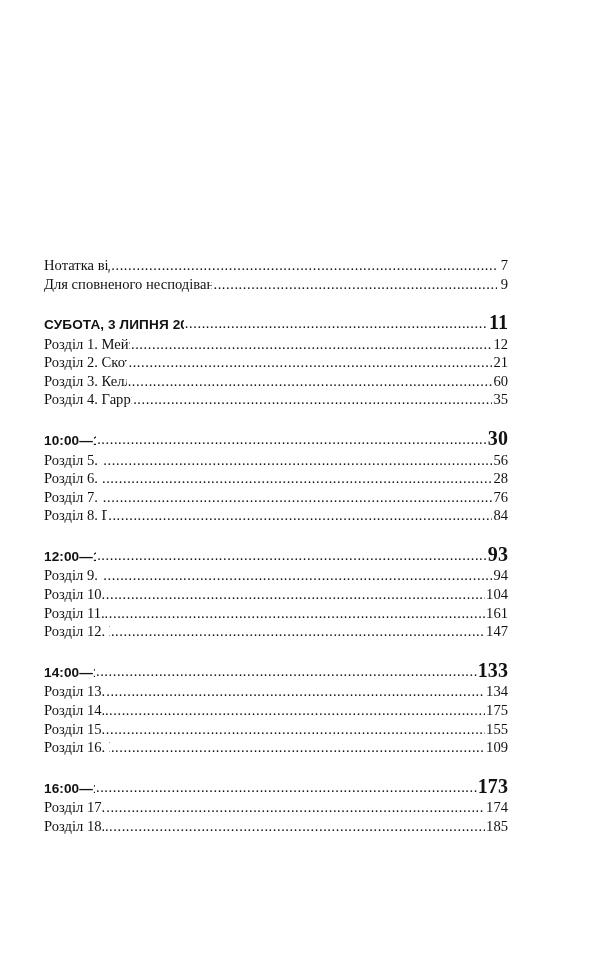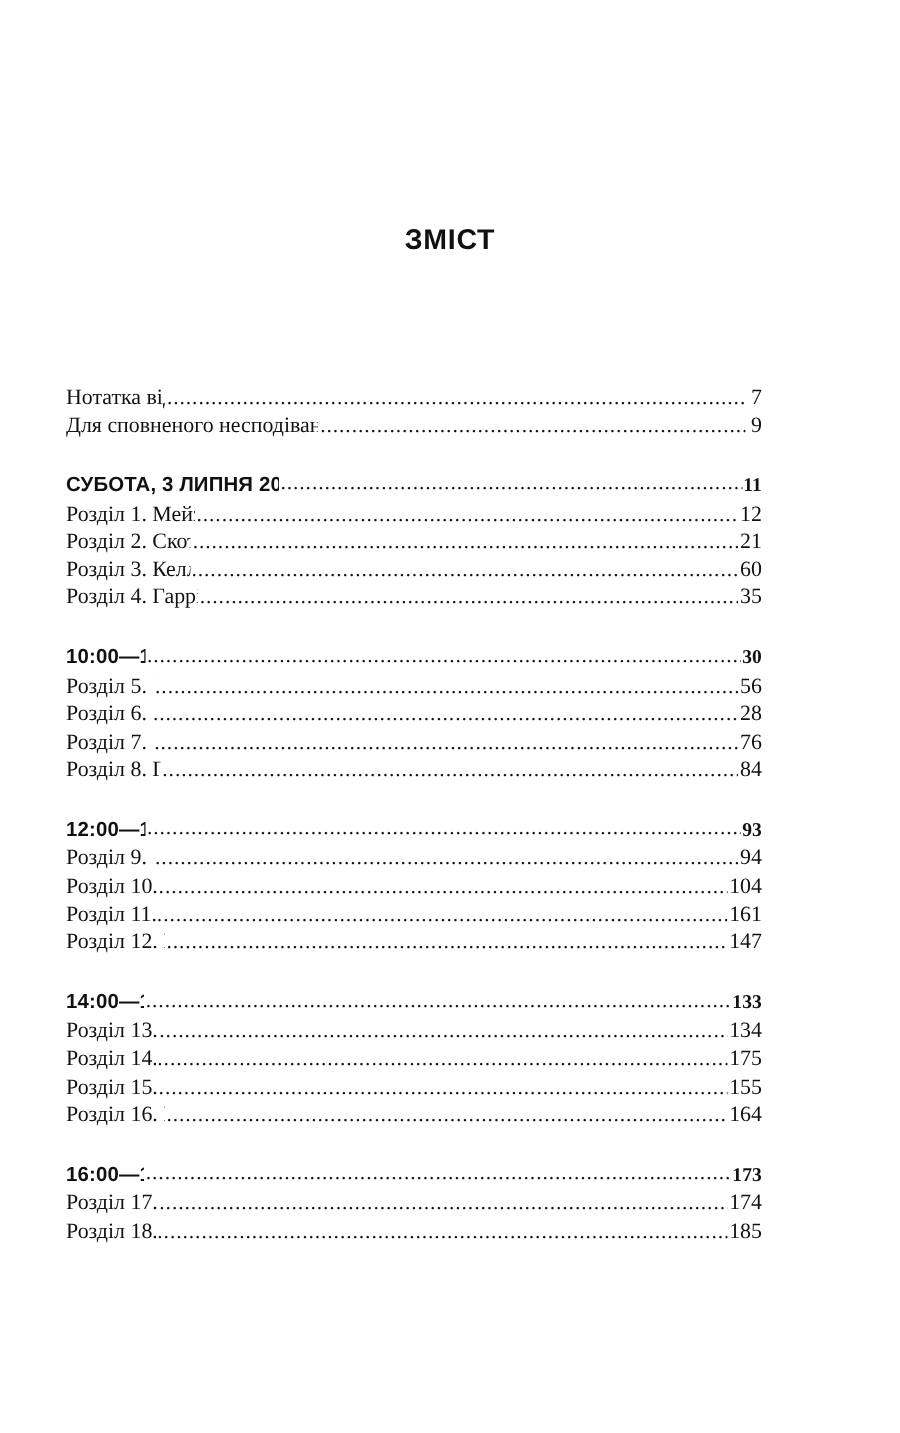--- a/index.html
+++ b/index.html
@@ -109,39 +109,38 @@
     font-family: "Liberation Sans", "DejaVu Sans", sans-serif;
     font-weight: bold;
     font-size: 13.6px;
     letter-spacing: 0.1px;
   }
   .toc-line.section .leader {
     position: relative;
     top: -1px;
   }
   .toc-line.section .pageno {
-    font-size: 13px;
+    font-size: 20px;
     font-family: "Liberation Serif", "DejaVu Serif", serif;
     font-weight: bold;
   }
 
   
   .toc-line.chapter .label,
   .toc-line.chapter .pageno {
     font-family: "Liberation Serif", "DejaVu Serif", serif;
     font-weight: normal;
     font-size: 14.6px;
   }
 </style>
 </head>
 <body>
 
 <div class="page">
 
-  <div class="toc-title">ЗМІСТ</div>
 
   <div class="toc-body">
 
     <div class="toc-group">
       <div class="toc-line front">
         <span class="label">Нотатка від Шарі</span>
         <span class="leader"></span>
         <span class="pageno">7</span>
       </div>
       <div class="toc-line front">
@@ -252,21 +251,21 @@
         <span class="pageno">175</span>
       </div>
       <div class="toc-line chapter">
         <span class="label">Розділ 15. Скотт</span>
         <span class="leader"></span>
         <span class="pageno">155</span>
       </div>
       <div class="toc-line chapter">
         <span class="label">Розділ 16. Гарріет</span>
         <span class="leader"></span>
-        <span class="pageno">164</span>
+        <span class="pageno">109</span>
       </div>
     </div>
 
     <div class="toc-group gap">
       <div class="toc-line section">
         <span class="label">16:00—18:00</span>
         <span class="leader"></span>
         <span class="pageno">173</span>
       </div>
       <div class="toc-line chapter">

